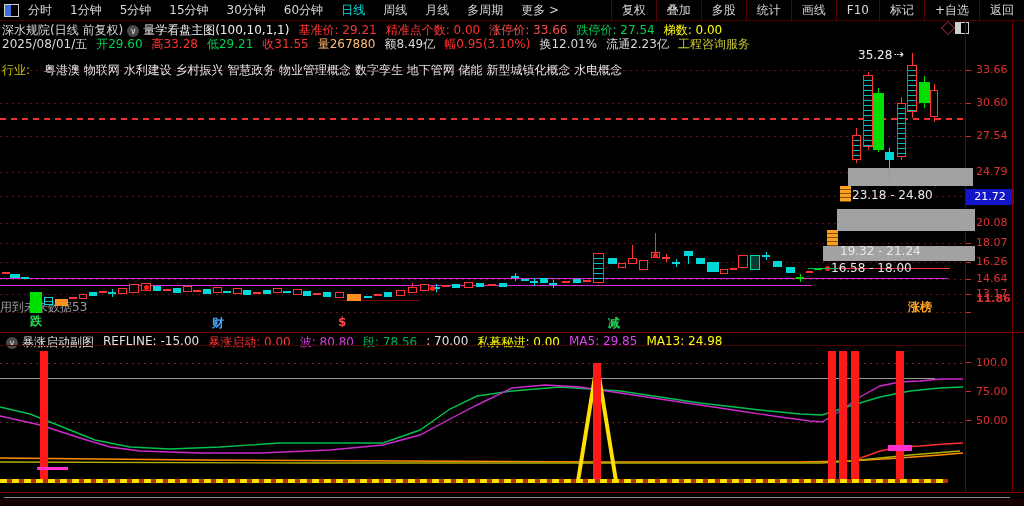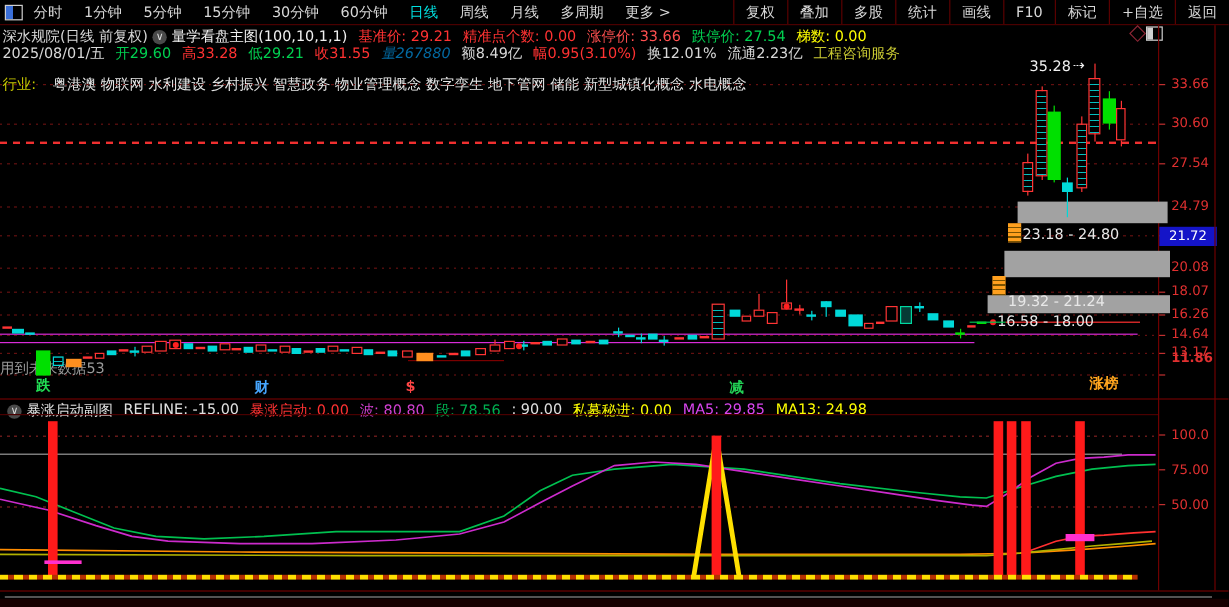--- a/index.html
+++ b/index.html
@@ -90,21 +90,21 @@
         <div class="hfld" style="color: rgb(255, 255, 0);">梯数: 0.00</div>
       </span>
   </div>
 
   <div class="hrow" style="top:36px;" id="row3-fields">
       <div class="hfld" style="color: rgb(216, 216, 216);">2025/08/01/五</div>
       <div class="hfld" style="color: rgb(0, 208, 80);">开29.60</div>
       <div class="hfld" style="color: rgb(255, 50, 50);">高33.28</div>
       <div class="hfld" style="color: rgb(0, 208, 80);">低29.21</div>
       <div class="hfld" style="color: rgb(255, 50, 50);">收31.55</div>
-      <div class="hfld" style="color: #0369a1; font-style: italic;">量267880</div>
+      <div class="hfld" style="color: #fdba74;">量267880</div>
       <div class="hfld" style="color: rgb(216, 216, 216); text-align: right;">额8.49亿</div>
       <div class="hfld" style="color: rgb(255, 50, 50);">幅0.95(3.10%)</div>
       <div class="hfld" style="color: rgb(216, 216, 216);">换12.01%</div>
       <div class="hfld" style="color: rgb(216, 216, 216); text-align: center;">流通2.23亿</div>
       <div class="hfld" style="color: rgb(200, 200, 50);">工程咨询服务</div>
     </div>
 
   <div class="hrow" style="top:62px;">
     <span style="color:#c8c800;margin-right:14px;">行业:</span>
     <span style="color:#e8e8e8;">粤港澳 物联网 水利建设 乡村振兴 智慧政务 物业管理概念 数字孪生 地下管网 储能 新型城镇化概念 水电概念</span>
@@ -248,21 +248,21 @@
       <div class="dot" style="left: 144px; top: 265px; z-index: 4;"></div>
       <div class="dot" style="left: 430px; top: 266px; z-index: 4;"></div>
       <div class="dot" style="left: 653px; top: 233px; z-index: 4;"></div>
       <div class="dot" style="left: 825px; top: 246px; z-index: 4;"></div>
       <div class="bar-label" style="left: 858px; top: 28px; color: rgb(240, 240, 240); z-index: 5;">35.28</div>
       <div class="bar-label" style="left: 894px; top: 27px; color: rgb(240, 240, 240); z-index: 5;">⇢</div>
       <div class="marker" style="left: 30px; top: 293px; color: rgb(34, 224, 85); z-index: 5;">跌</div>
       <div class="marker" style="left: 212px; top: 295px; color: rgb(70, 166, 255); z-index: 5;">财</div>
       <div class="marker" style="left: 338px; top: 295px; color: rgb(255, 69, 69); z-index: 5;">$</div>
       <div class="marker" style="left: 608px; top: 295px; color: rgb(34, 208, 85); z-index: 5;">减</div>
-      <div class="marker" style="left: 908px; top: 291px; color: rgb(255, 165, 30); z-index: 5;">涨榜</div>
+      <div class="marker" style="left: 908px; top: 279px; color: rgb(255, 165, 30); z-index: 5;">涨榜</div>
     </div>
 
   <div id="main-axis" class="abs" style="left:965px;top:20px;width:59px;height:312px;">
       <div class="tick" style="left: 0px; top: 50px;"></div>
       <div class="axlbl" style="left: 11px; top: 43px;">33.66</div>
       <div class="tick" style="left: 0px; top: 83px;"></div>
       <div class="axlbl" style="left: 11px; top: 76px;">30.60</div>
       <div class="tick" style="left: 0px; top: 116px;"></div>
       <div class="axlbl" style="left: 11px; top: 109px;">27.54</div>
       <div class="tick" style="left: 0px; top: 152px;"></div>
@@ -286,21 +286,21 @@
   <div class="hline" style="left:0;top:332px;width:1024px;"></div>
 
   <div class="hrow" style="top:334px;">
     <span class="chev">∨</span>
     <span id="sub-legend" style="display:flex;">
         <div class="hfld" style="color: rgb(224, 224, 224);">暴涨启动副图</div>
         <div class="hfld" style="color: rgb(224, 224, 224);">REFLINE: -15.00</div>
         <div class="hfld" style="color: rgb(255, 50, 50);">暴涨启动: 0.00</div>
         <div class="hfld" style="color: rgb(208, 64, 208);">波: 80.80</div>
         <div class="hfld" style="color: rgb(0, 176, 80);">段: 78.56</div>
-        <div class="hfld" style="color: rgb(224, 224, 224);">: 90.00</div>
+        <div class="hfld" style="color: rgb(224, 224, 224);">: 70.00</div>
         <div class="hfld" style="color: rgb(255, 255, 0);">私募秘进: 0.00</div>
         <div class="hfld" style="color: #d946ef;">MA5: 29.85</div>
         <div class="hfld" style="color: rgb(255, 255, 0);">MA13: 24.98</div>
       </span>
   </div>
 
   <div id="sub-chart" class="abs" style="left:0;top:345px;width:965px;height:147px;border-top:1px solid #4a0000;">
       <div class="dotln" style="left: 0px; top: 17px; width: 965px; background: repeating-linear-gradient(90deg, rgb(128, 32, 32) 0px, rgb(128, 32, 32) 2px, transparent 2px, transparent 6px);"></div>
       <div class="dotln" style="left: 0px; top: 76px; width: 965px; background: repeating-linear-gradient(90deg, rgb(128, 32, 32) 0px, rgb(128, 32, 32) 2px, transparent 2px, transparent 6px);"></div>
       <div class="solidln" style="left: 0px; top: 32px; width: 935px; background: rgb(154, 154, 154);"></div>

